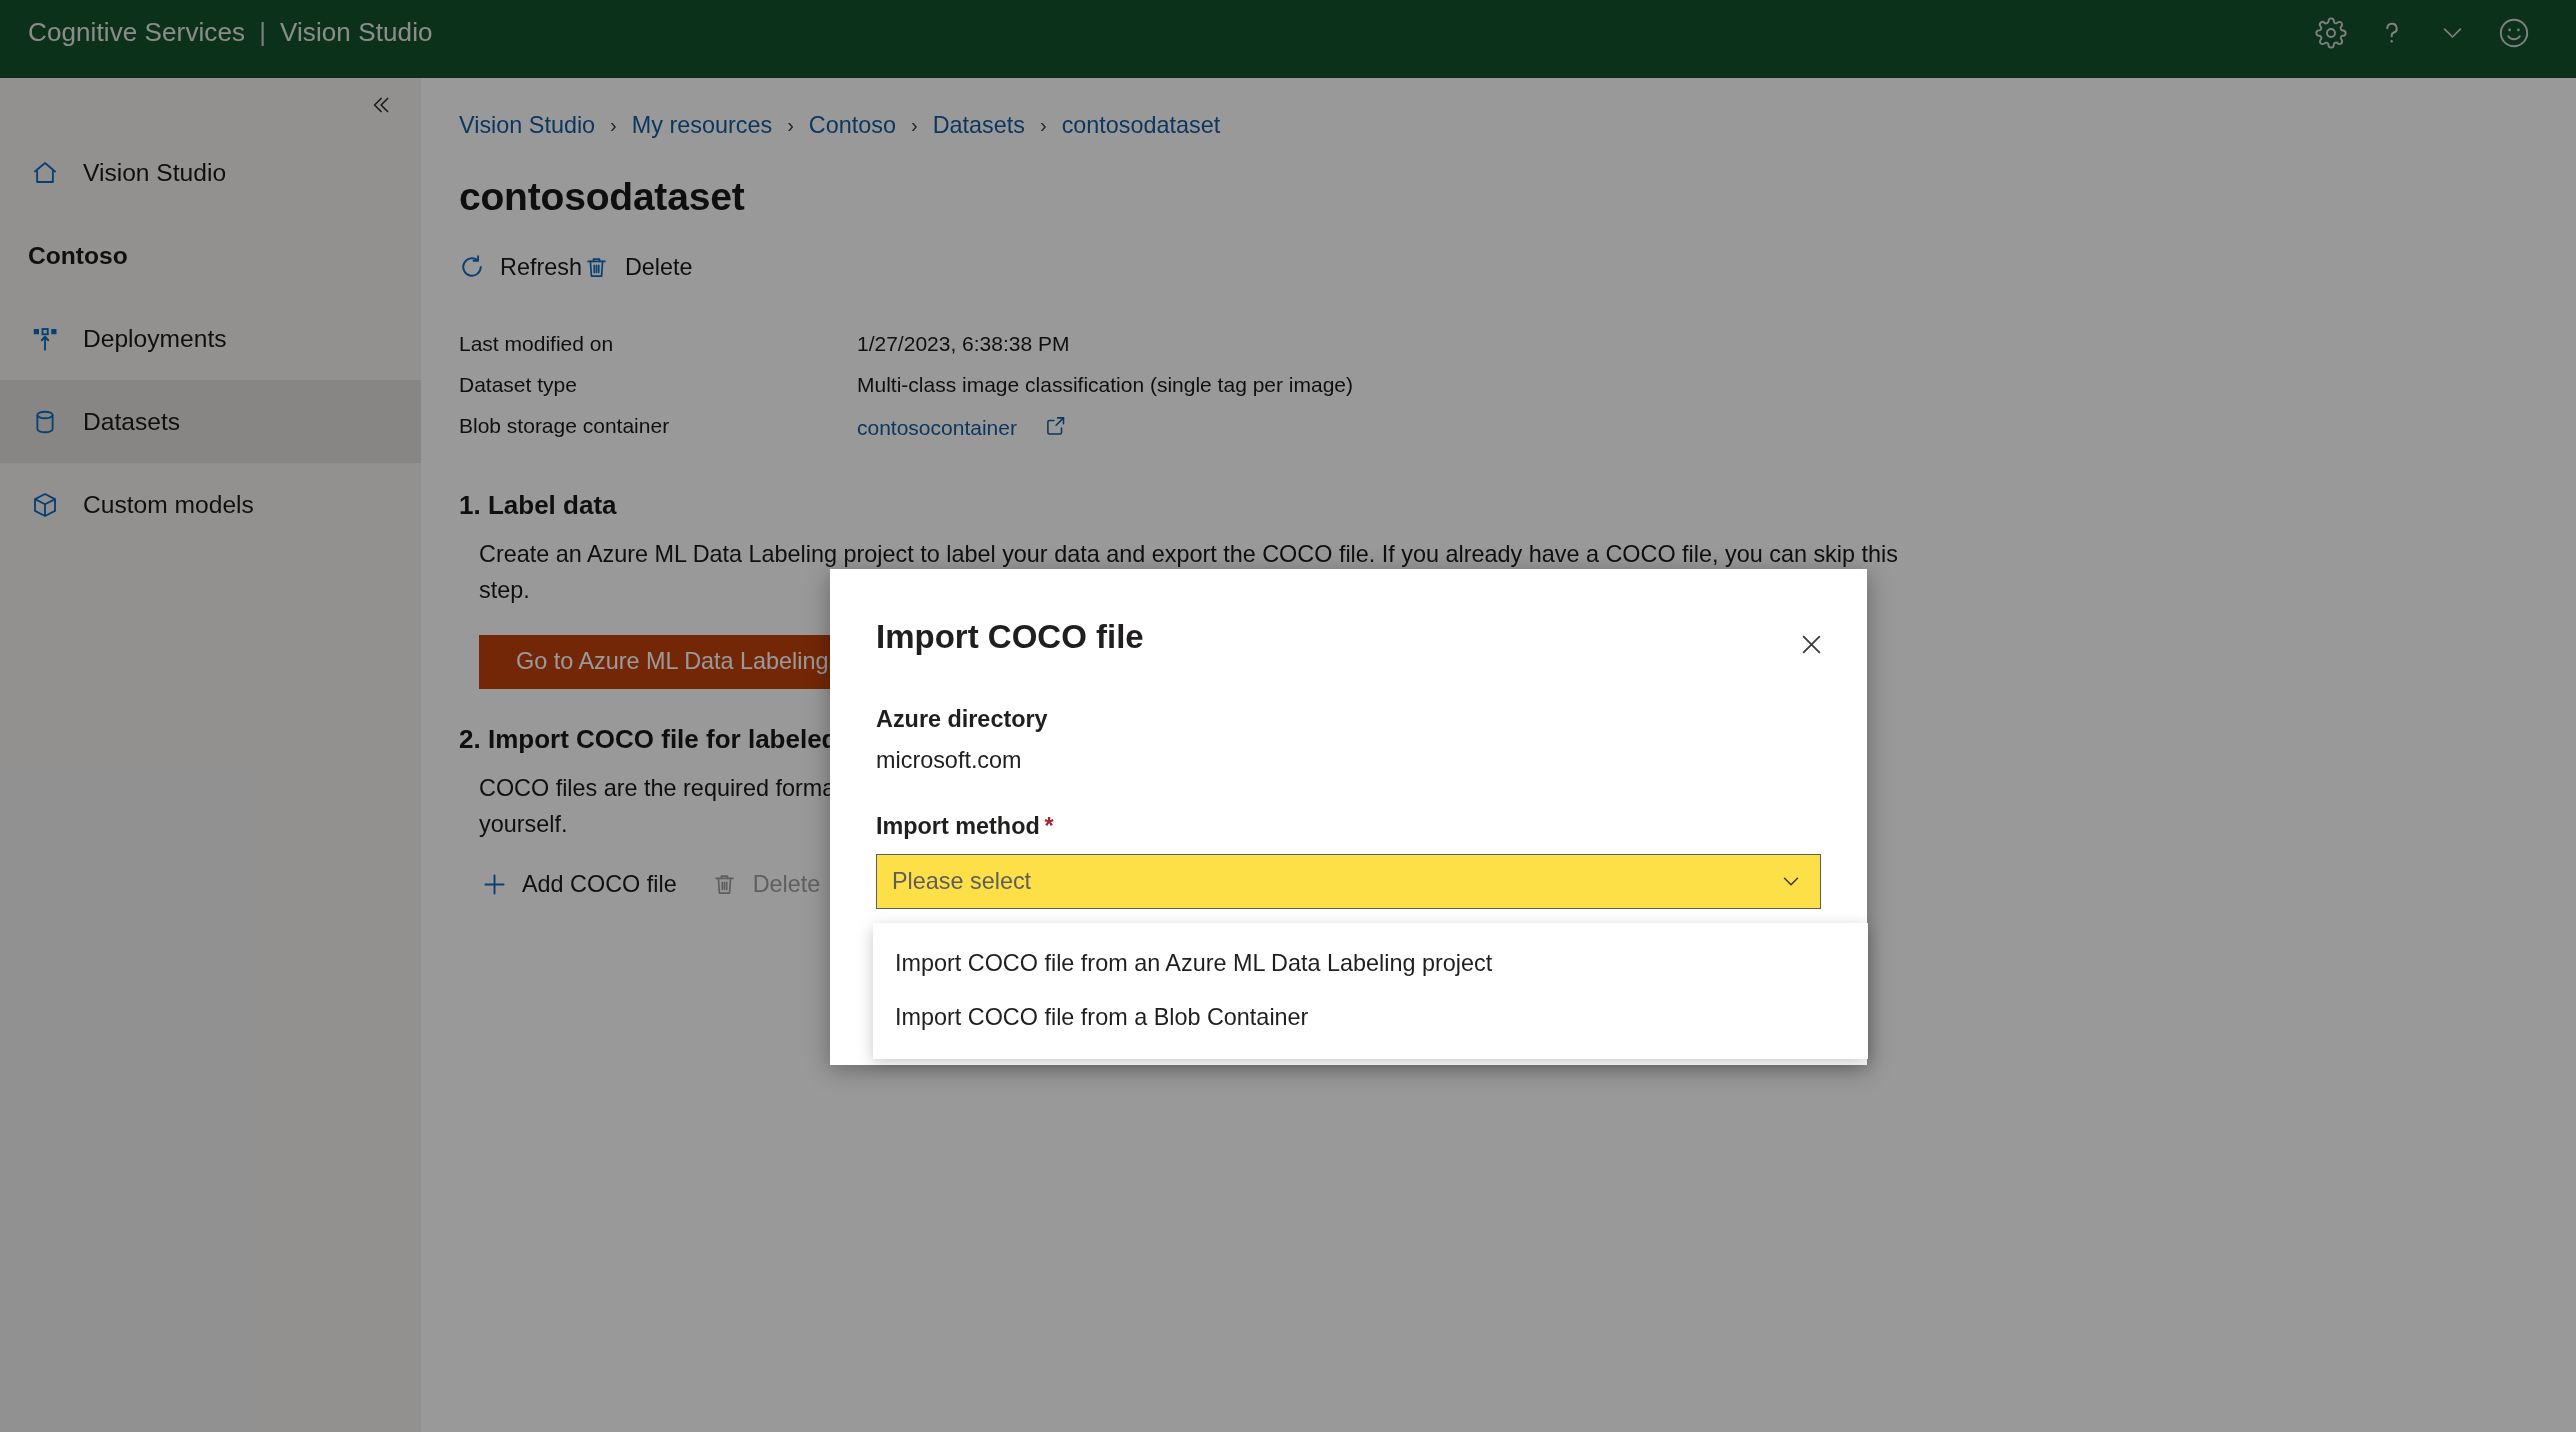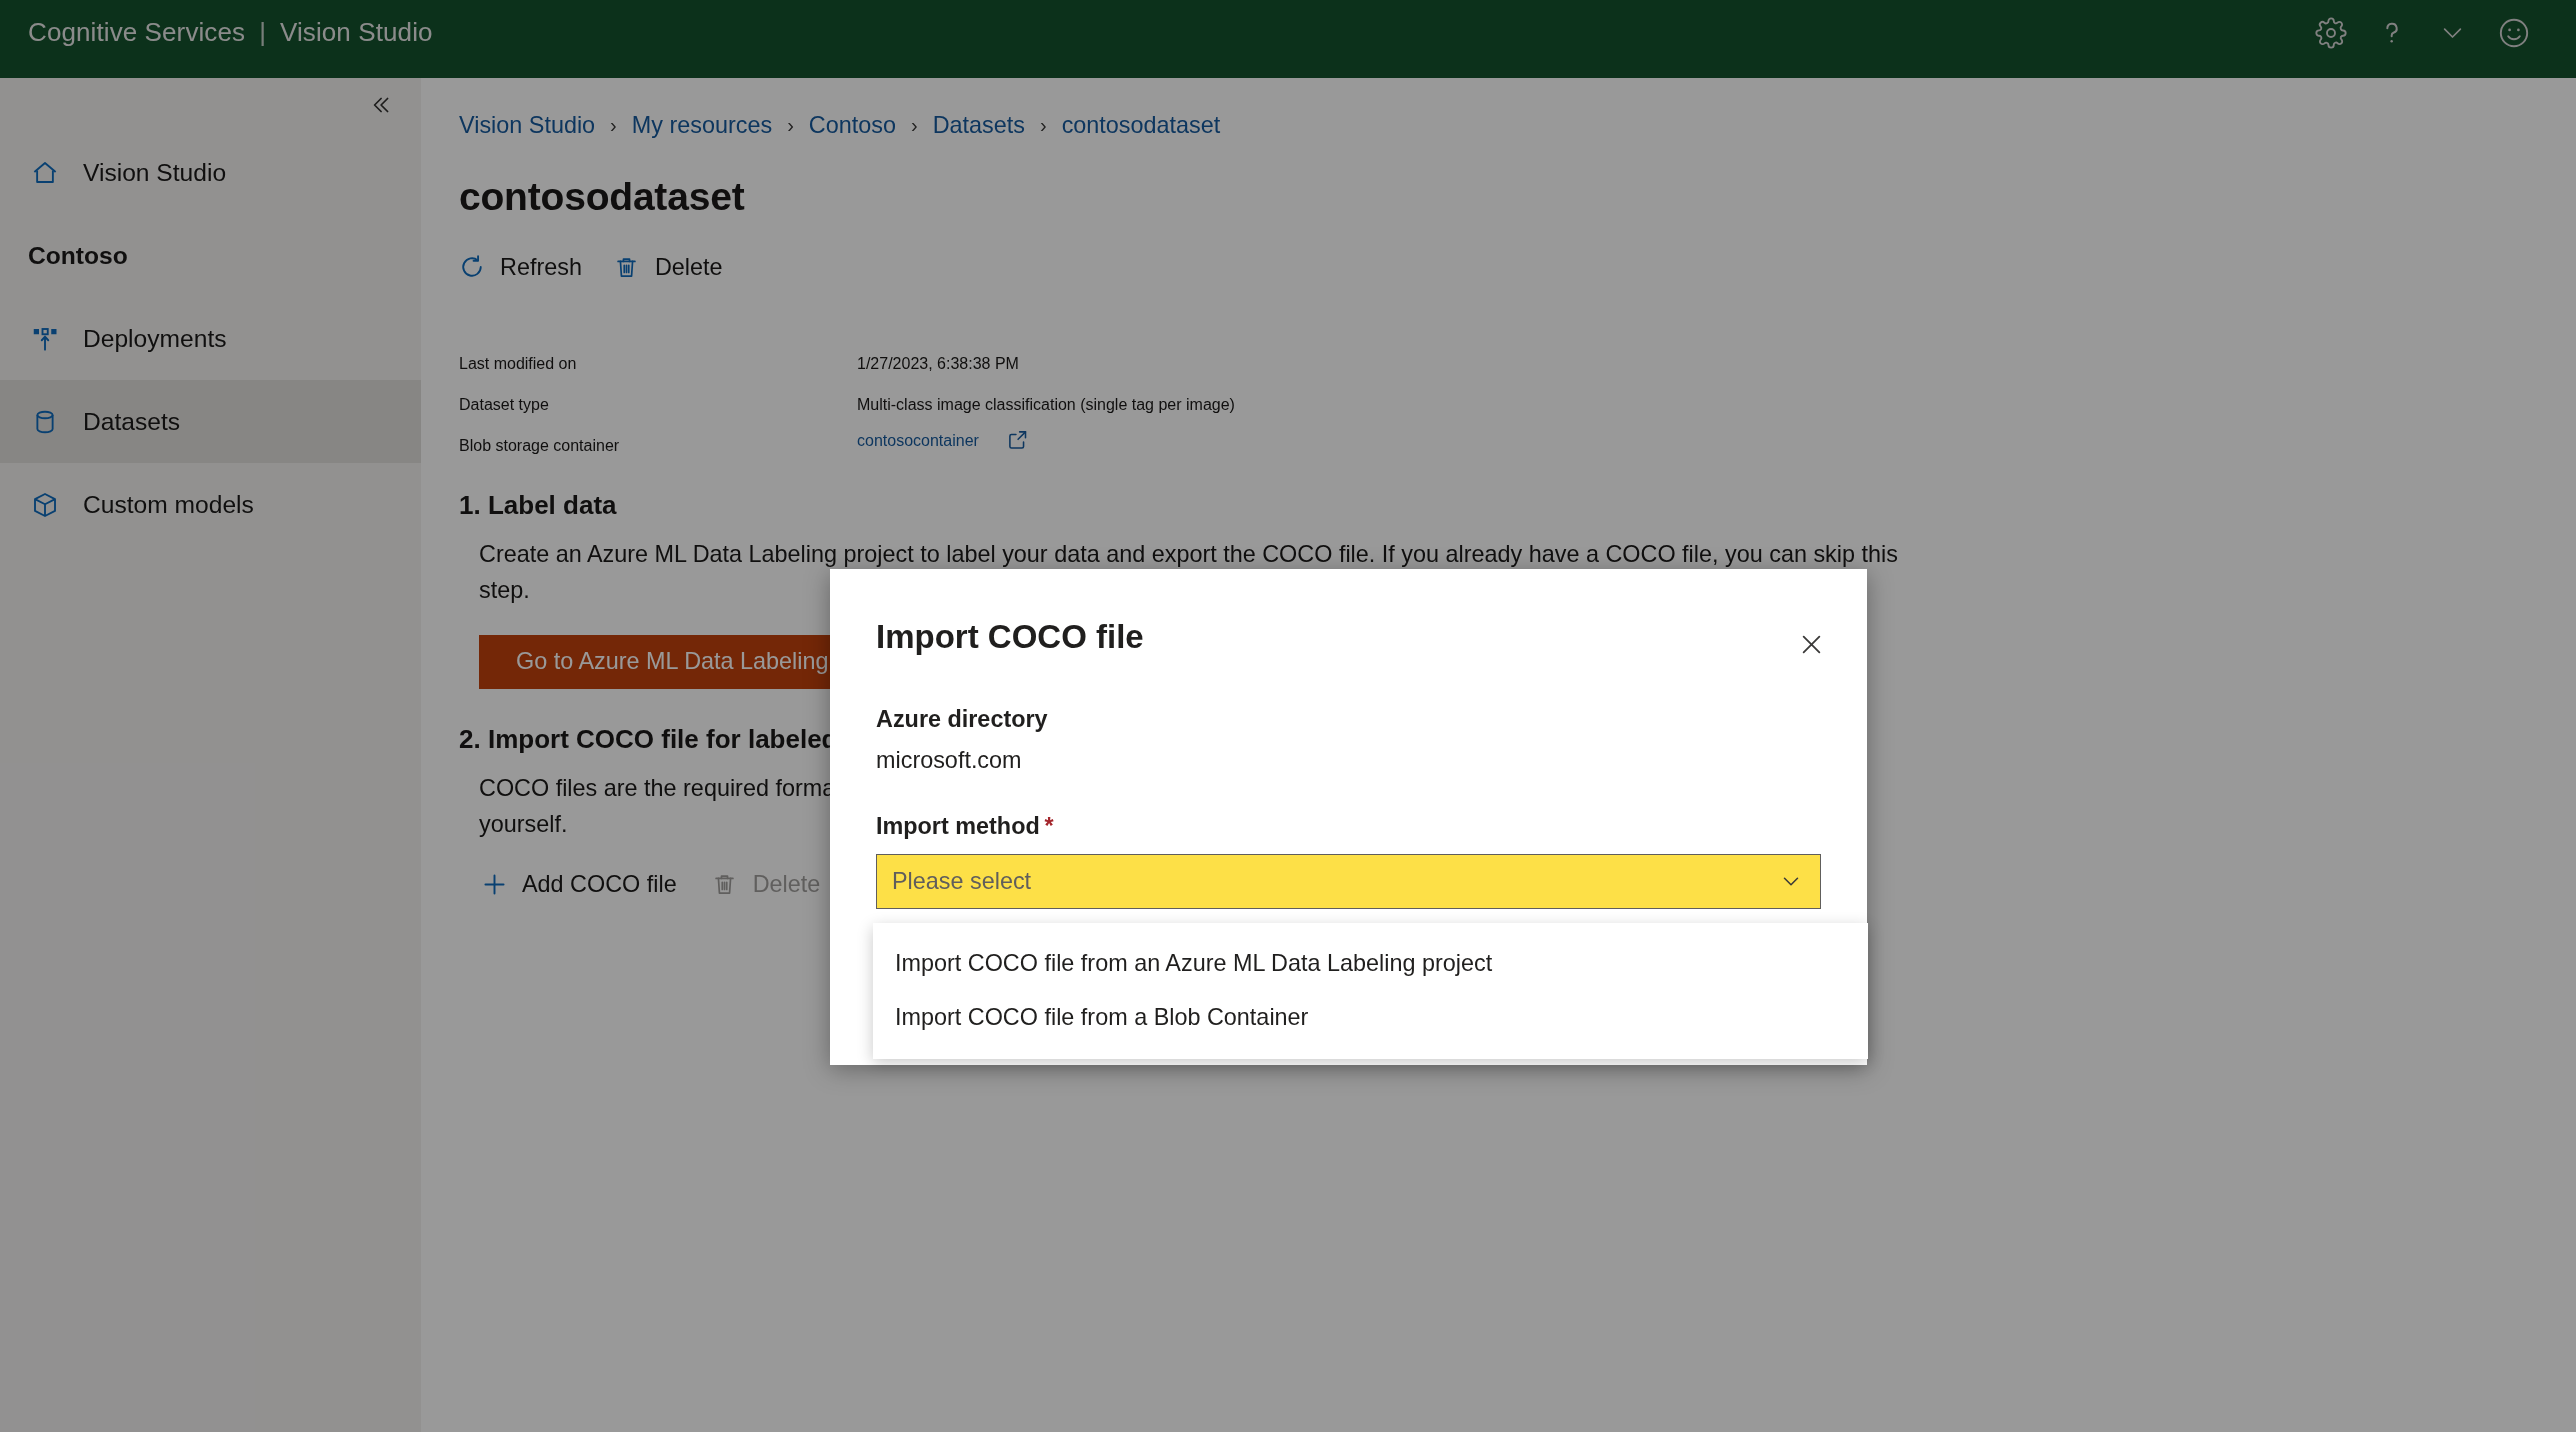--- a/index.html
+++ b/index.html
@@ -43,26 +43,26 @@
     padding-left: 28px; height: 83px; display: flex; align-items: center;
   }
 
   
   .main { position: absolute; left: 421px; top: 78px; width: 2155px; height: 1355px; background: #ffffff; }
   .crumbs { display: flex; align-items: center; padding: 34px 0 0 38px; font-size: 23.4px; gap: 0; }
   .crumb { color: #175b9e; }
   .crumb-sep { color: #3b3a39; margin: 0 15px; font-size: 20px; }
   .pagetitle { font-size: 39px; font-weight: 700; color: #1b1a19; padding: 36px 0 0 38px; letter-spacing: -0.2px; }
 
-  .cmdbar { display: flex; align-items: flex-end; padding: 33px 0 0 36px; gap: 30px; }
+  .cmdbar { display: flex; align-items: flex-end; padding: 33px 0 0 36px; }
   .cmd { display: flex; align-items: center; gap: 13px; font-size: 23.4px; color: #1b1a19; }
   .cmd .ci { width: 30px; height: 30px; display:flex; align-items:center; justify-content:center; }
 
   .meta { padding: 50px 0 0 38px; }
-  .meta-row { display: flex; align-items: flex-end; height: 41px; font-size: 16px; color: #1b1a19; }
+  .meta-row { display: flex; align-items: flex-start; height: 41px; font-size: 21px; color: #1b1a19; }
   .meta-k { width: 398px; flex: 0 0 398px; }
   .meta-v { color: #1b1a19; display: flex; align-items: center; gap: 27px; }
   .meta-v a { color: #175b9e; text-decoration: none; }
 
   .sect { padding-left: 38px; }
   .sect-h { font-size: 26px; font-weight: 700; color: #1b1a19; margin-top: 35px; }
   .sect-p { font-size: 23.4px; color: #1b1a19; line-height: 1.55; margin-top: 15px; max-width: 1446px; padding-left: 20px; }
   .primary-btn {
     margin-top: 26px; margin-left: 20px;
     display: inline-flex; align-items: center; justify-content: center;

